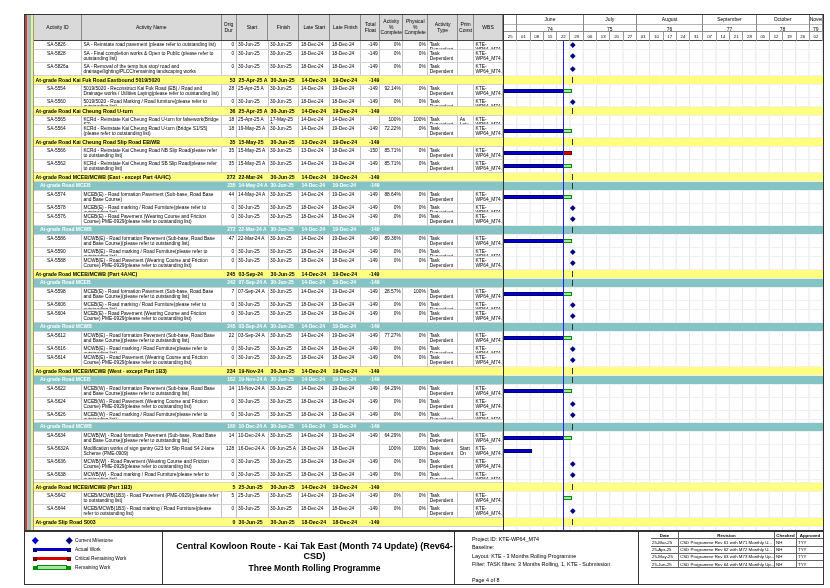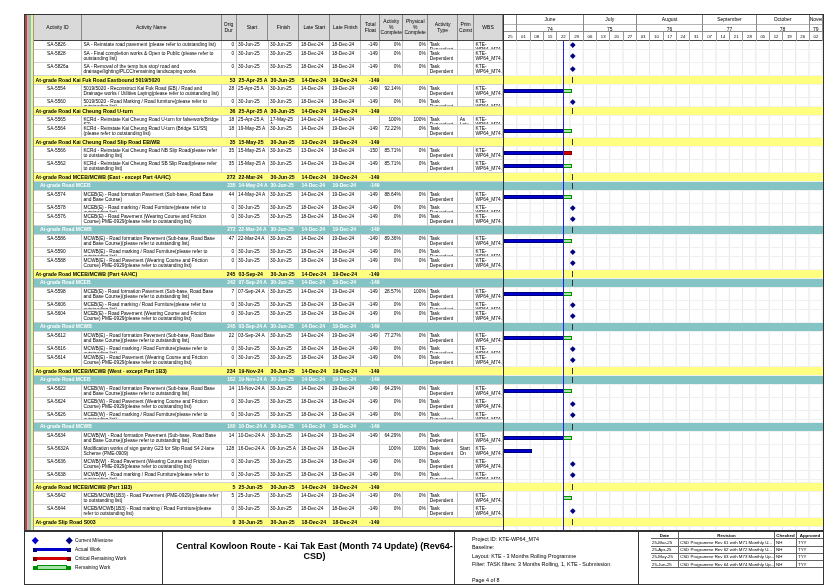--- a/index.html
+++ b/index.html
@@ -921,20 +921,21 @@
           <div class="lg-icon">
             <div class="lgsq" style="background: rgb(0, 143, 0);"></div>
             <div class="lgbar" style="background: rgb(168, 226, 168); border: 0.8px solid rgb(0, 143, 0);"></div>
             <div class="lgsq" style="background: rgb(0, 143, 0);"></div>
           </div>
           <div class="lglabel">Remaining Work</div>
         </div>
       </div>
     <div id="titlebox" class="fbox">
       <div id="title1">Central Kowloon Route - Kai Tak East (Month 74 Update) (Rev64- CSD)</div>
+      <div id="title2">Three Month Rolling Programme</div>
     </div>
     <div id="infobox" class="fbox">
       <div id="infolines">
           <div>Project ID: KTE-WP64_M74</div>
           <div>Baseline:</div>
           <div>Layout: KTE - 3 Months Rolling Programme</div>
           <div>Filter: TASK filters: 3 Months Rolling, 1, KTE - Submission.</div>
         </div>
       <div id="pagelabel">Page 4 of 8</div>
     </div>

